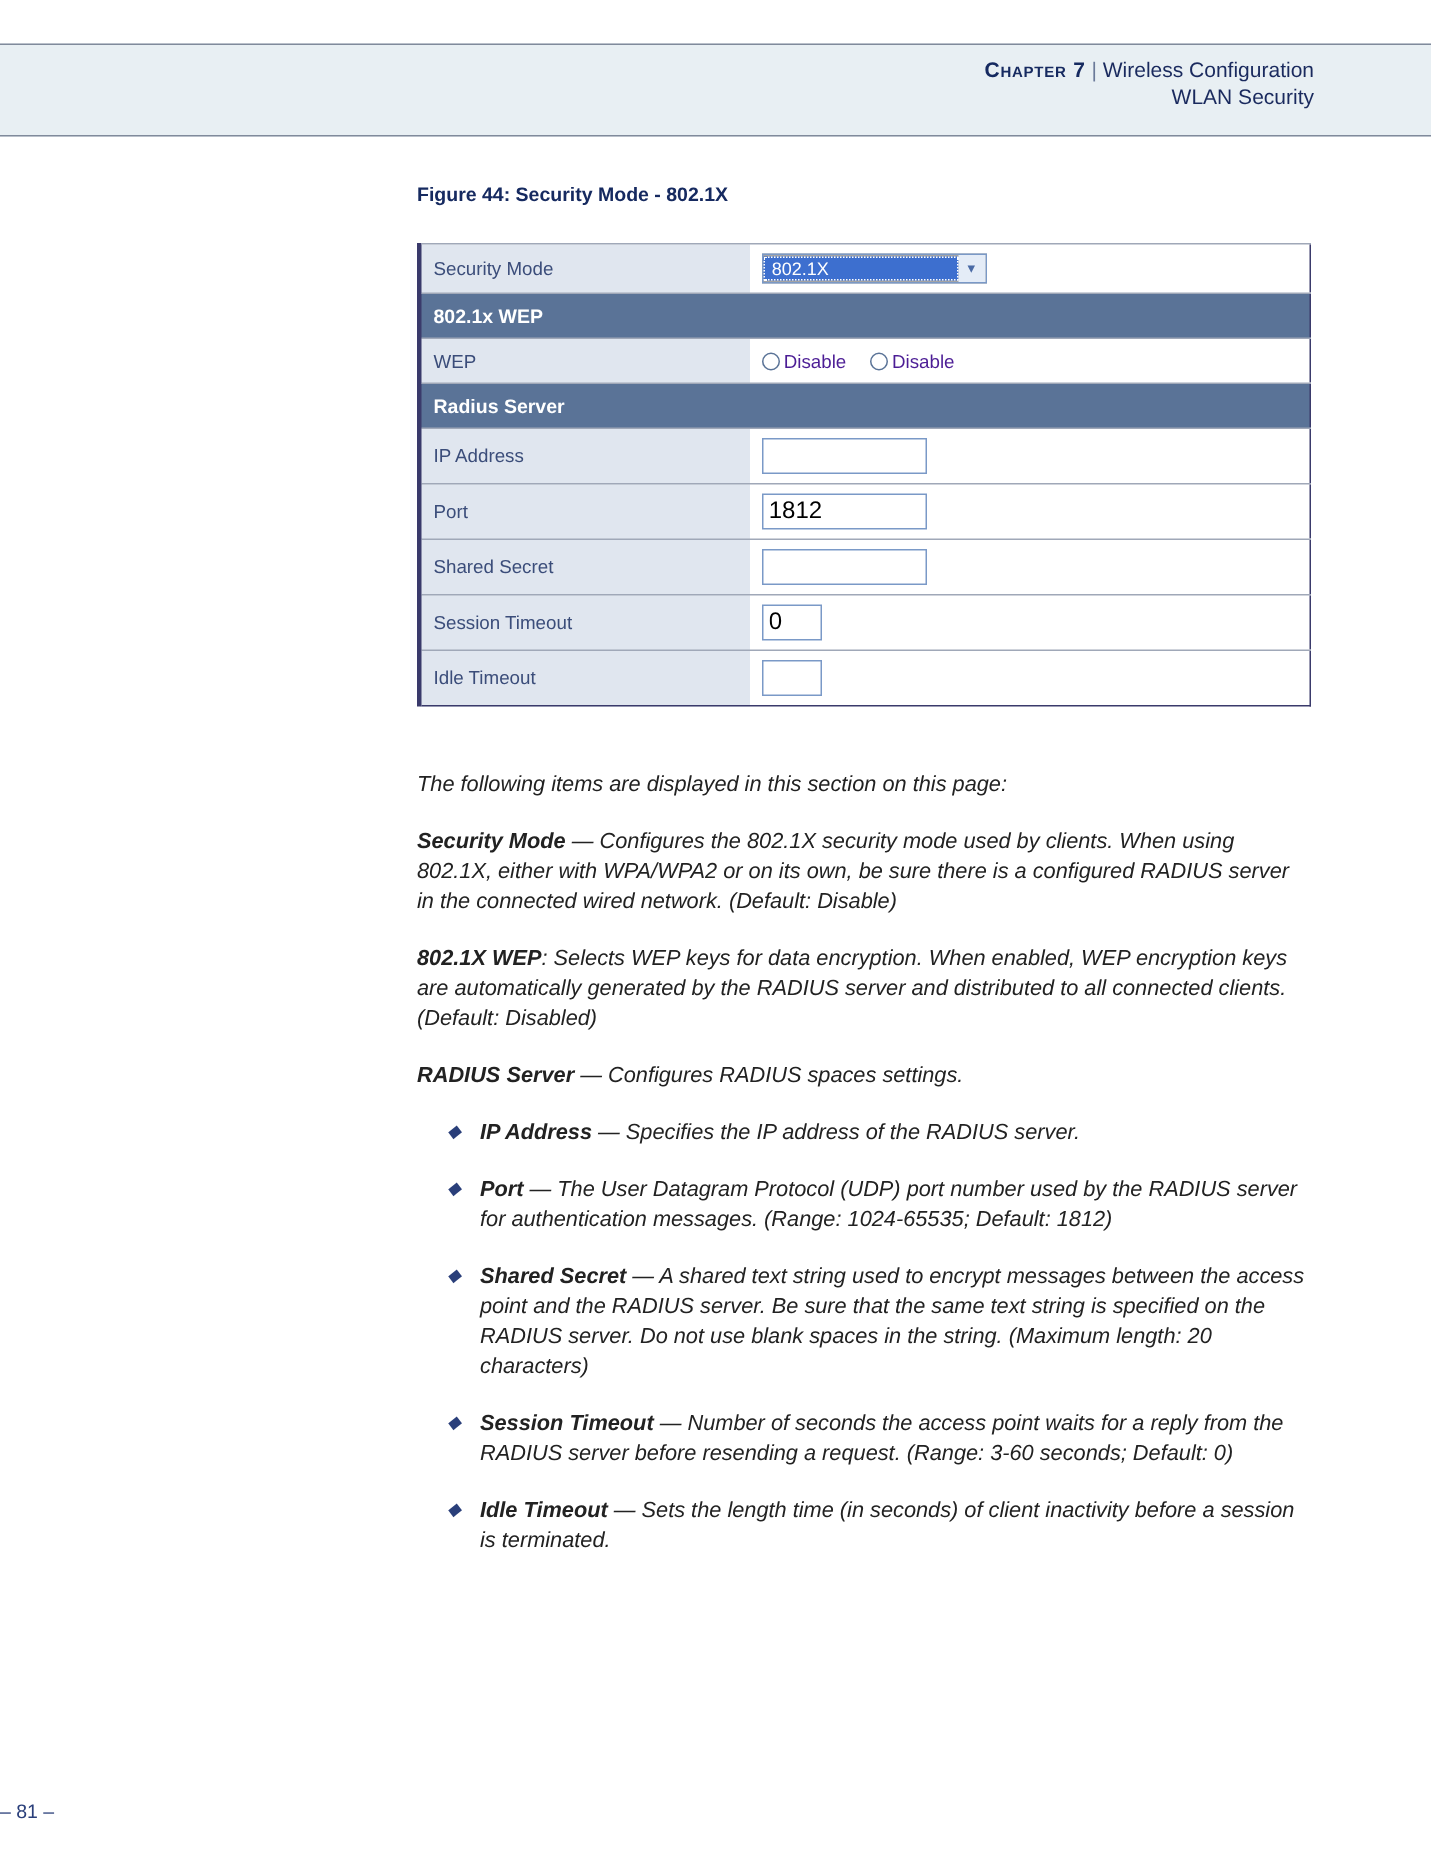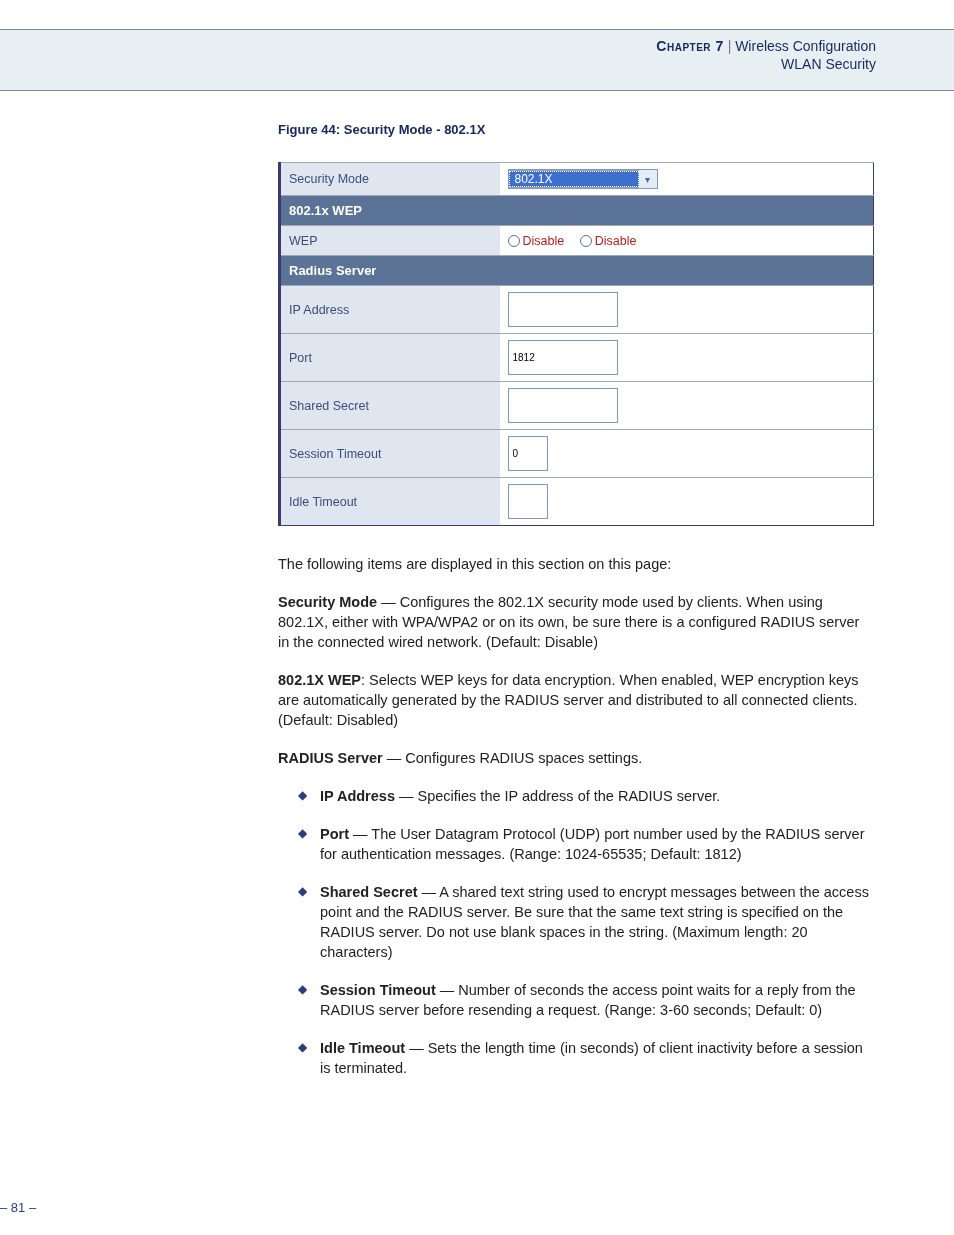--- a/index.html
+++ b/index.html
@@ -95,41 +95,42 @@
     height: 18px;
     background: #e4ecf7;
     display: inline-flex;
     align-items: center;
     justify-content: center;
     color: #4a6aa5;
     font-size: 10px;
   }
   .text-input {
     border: 1px solid #7a99c7;
-    height: 35px;
+    height: 24px;
     padding: 1px 4px;
-    font-size: 10px;
+    font-size: 16px;
     font-family: Arial, sans-serif;
   }
   .w110 { width: 110px; }
   .w40  { width: 40px; }
   .radio {
     display: inline-block;
     width: 12px; height: 12px;
     border: 1px solid #5a7397;
     border-radius: 50%;
     vertical-align: middle;
     margin-right: 3px;
   }
-  .radio-label { margin-right: 12px; color: #b91c1c; }
+  .radio-label { margin-right: 12px; color: #4c1d95; }
   .body-text {
-    margin-top: 28px;
+    margin-top: 42px;
     font-size: 14.5px;
     color: #222;
     line-height: 1.38;
+    font-style: italic;
   }
   .body-text p { margin-bottom: 18px; }
   .bullet-list { list-style: none; padding-left: 20px; }
   .bullet-list li { position: relative; margin-bottom: 18px; padding-left: 22px; }
   .bullet-list li::before {
     content: "◆";
     position: absolute;
     left: 0;
     top: 1px;
     color: #2a3f7a;

